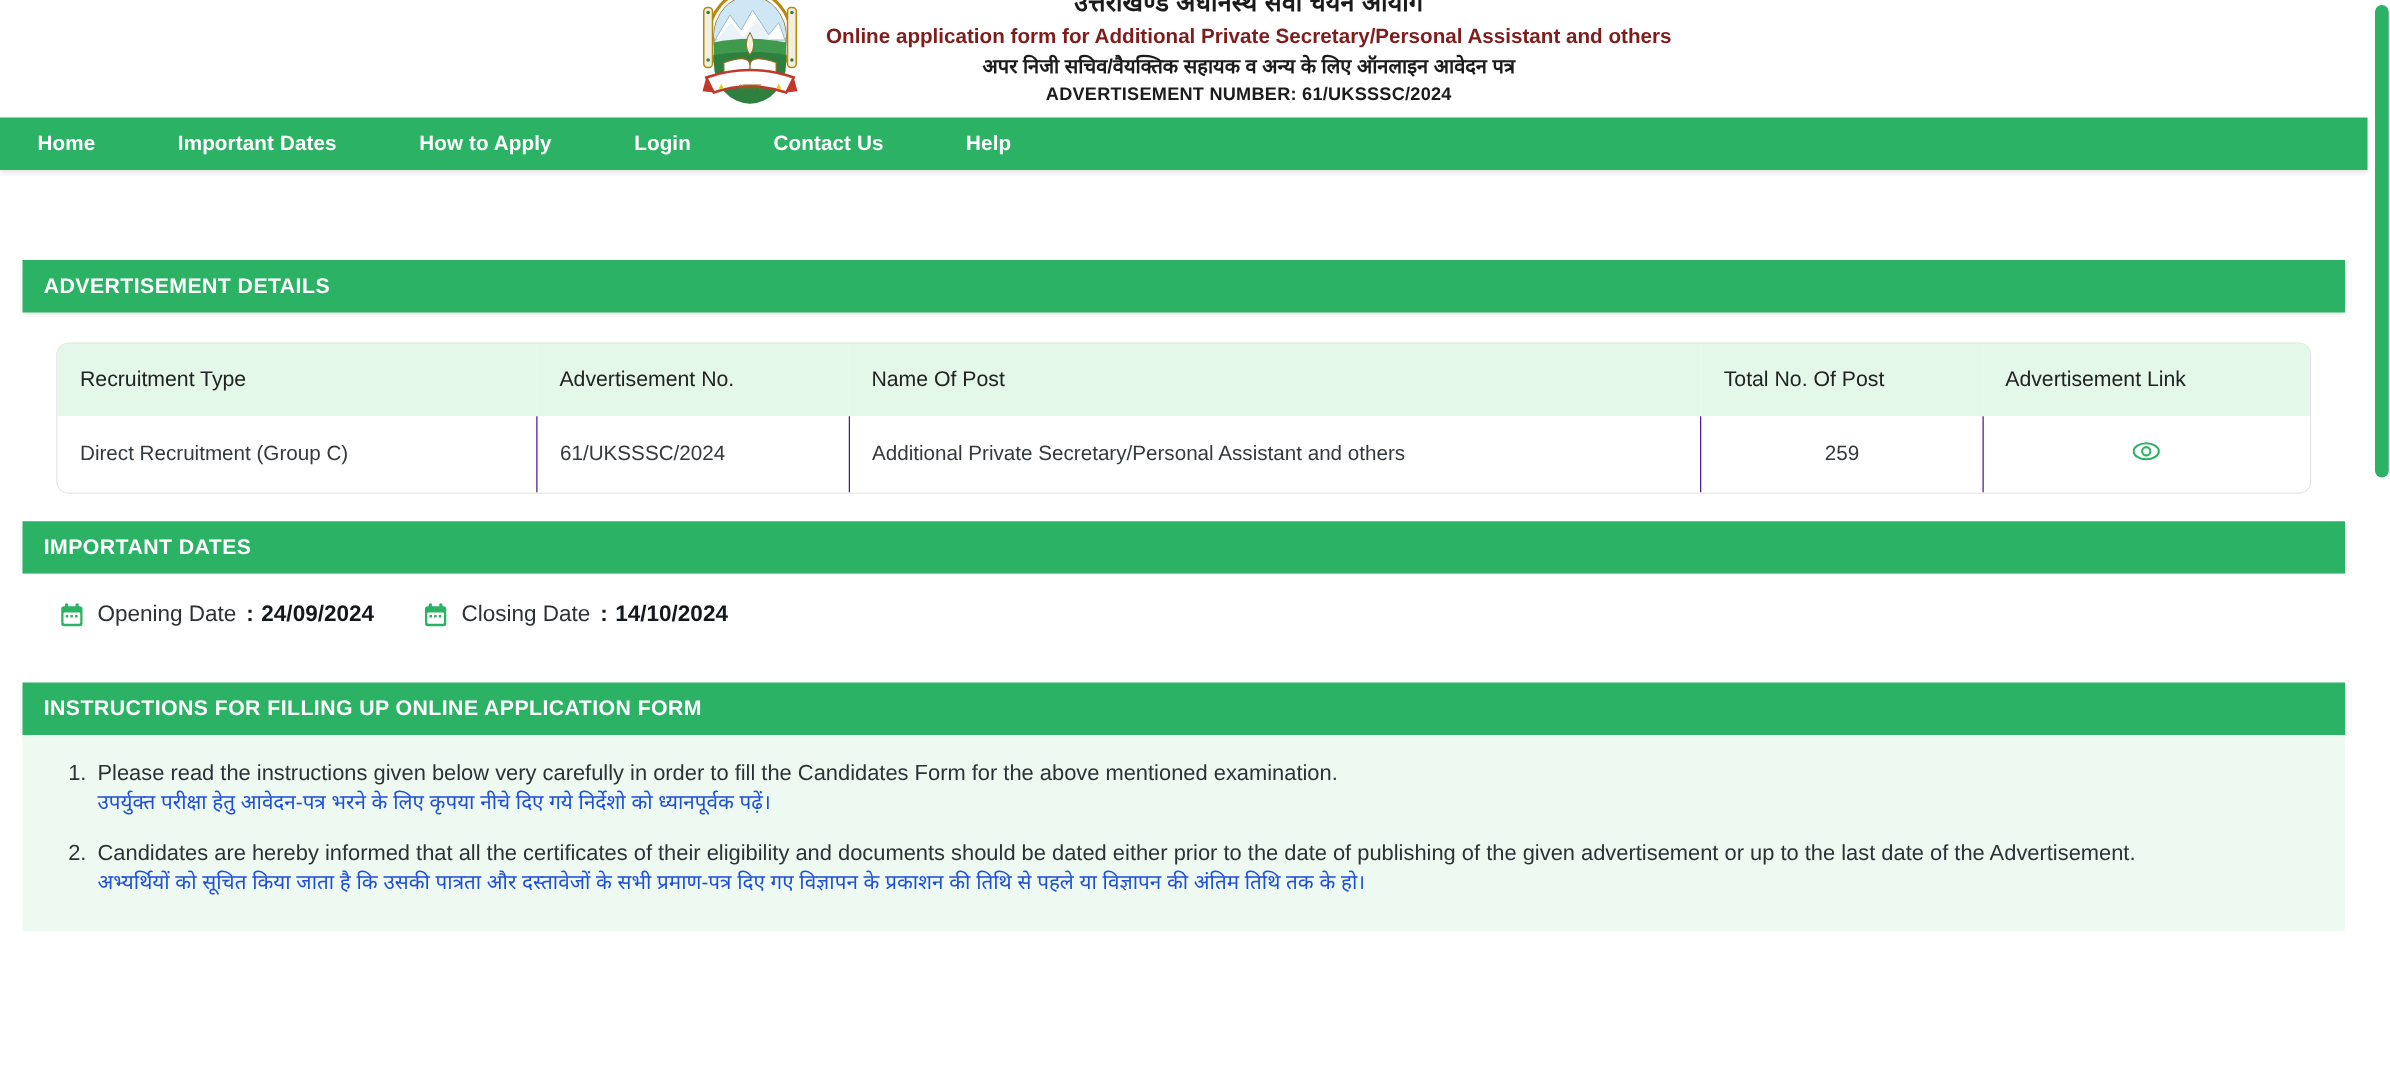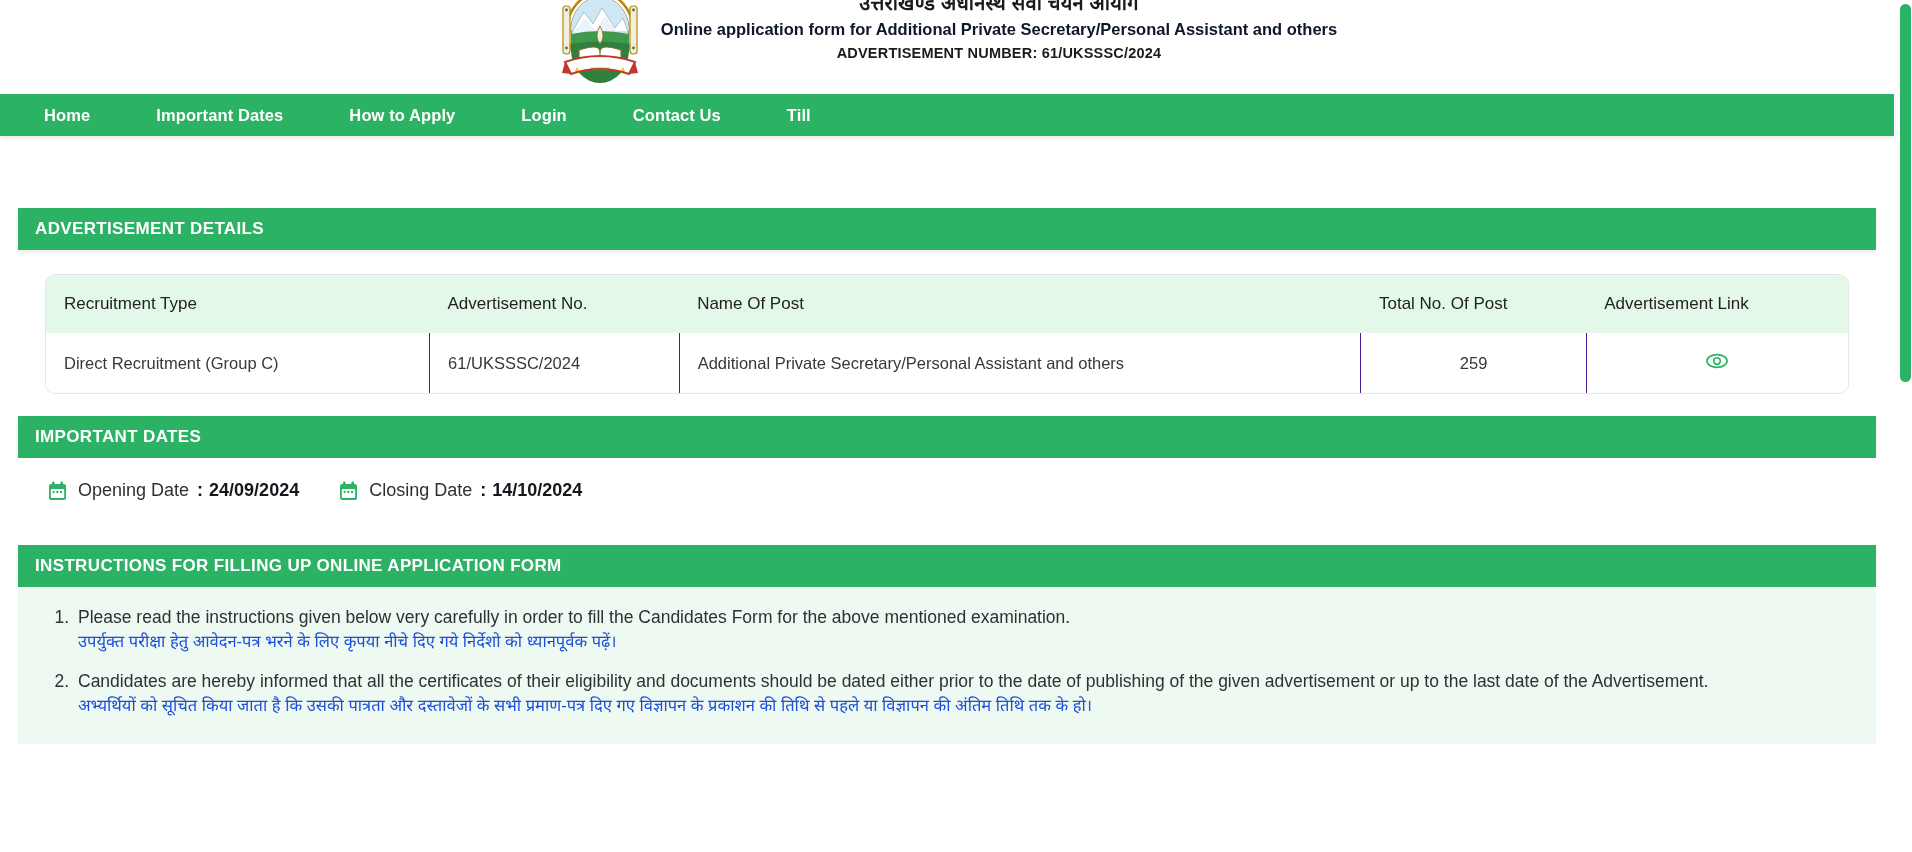--- a/index.html
+++ b/index.html
@@ -51,21 +51,21 @@
     font-size: 20px;
     font-weight: 700;
     color: #1b1b1b;
     letter-spacing: .2px;
     line-height: 1.15;
     white-space: nowrap;
   }
   .mast-en {
     font-size: 16.5px;
     font-weight: 700;
-    color: #0f172a;
+    color: #7f1d1d;
     margin-top: 5px;
     line-height: 1.2;
     white-space: nowrap;
   }
   .mast-hi {
     font-size: 16px;
     font-weight: 700;
     color: #1b1b1b;
     margin-top: 4px;
     line-height: 1.2;
@@ -79,21 +79,21 @@
     letter-spacing: .2px;
     white-space: nowrap;
   }
 
   
   .navbar {
     background: #2cb265;
     height: 42px;
     display: flex;
     align-items: center;
-    padding-left: 44px;
+    padding-left: 30px;
     box-shadow: 0 2px 4px rgba(0,0,0,.10);
     position: relative;
     z-index: 5;
   }
   .nav-item {
     color: #ffffff;
     font-size: 16.5px;
     font-weight: 700;
     margin-right: 66px;
     cursor: pointer;
@@ -268,32 +268,33 @@
             <path d="M8 72 l-3 11 l9 1 z" fill="#c0392b"></path>
             <path d="M78 72 l3 11 l-9 1 z" fill="#c0392b"></path>
             <text x="43" y="82" font-size="7" text-anchor="middle" fill="#8a6d1f" font-family="DejaVu Sans, sans-serif">भारतम्</text>
             <path d="M20 77 l2 4 l-4 0 z" fill="#f1c40f"></path>
             <path d="M66 77 l2 4 l-4 0 z" fill="#f1c40f"></path>
           </svg>
         </div>
         <div class="mast-text">
           <div class="mast-hi-title">उत्तराखण्ड अधीनस्थ सेवा चयन आयोग</div>
           <div class="mast-en">Online application form for Additional Private Secretary/Personal Assistant and others</div>
+          <div class="mast-hi">अपर निजी सचिव/वैयक्तिक सहायक व अन्य के लिए ऑनलाइन आवेदन पत्र</div>
           <div class="mast-adno">ADVERTISEMENT NUMBER: 61/UKSSSC/2024</div>
         </div>
       </div>
     </div>
 
     <div class="navbar">
       <div class="nav-item">Home</div>
       <div class="nav-item">Important Dates</div>
       <div class="nav-item">How to Apply</div>
       <div class="nav-item">Login</div>
       <div class="nav-item">Contact Us</div>
-      <div class="nav-item">Till</div>
+      <div class="nav-item">Help</div>
     </div>
 
     <div class="gap-after-nav"></div>
 
     <div class="content">
 
       <div class="section-bar">ADVERTISEMENT DETAILS</div>
 
       <div class="table-wrap">
         <table class="ad-table">

